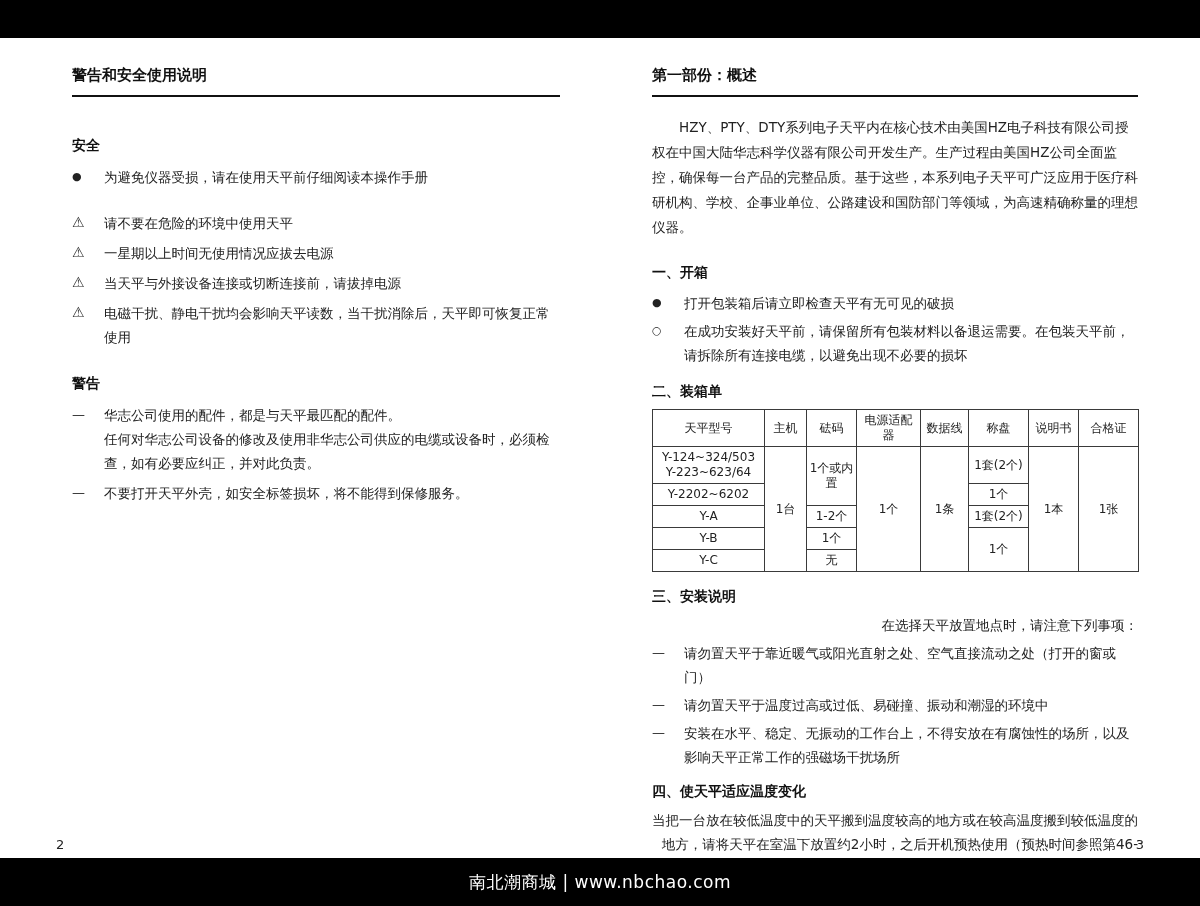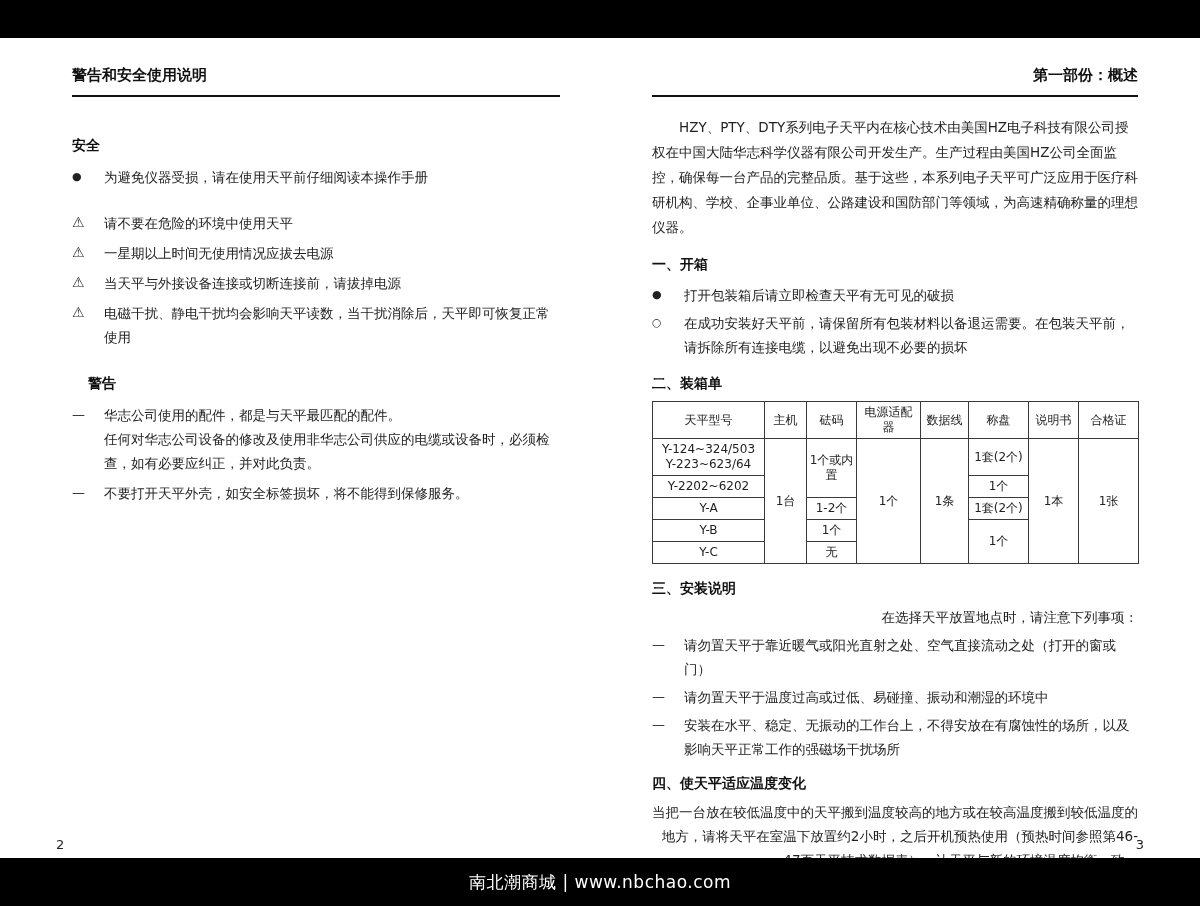--- a/index.html
+++ b/index.html
@@ -31,43 +31,43 @@
   .page-num.right-num { right:56px; }
 
   .col { position:absolute; top:66px; }
   .col-left  { left:72px;  width:488px; }
   .col-right { left:652px; width:486px; }
 
   .col-header {
     font-size:15px; font-weight:bold; color:#111;
     padding-bottom:10px; border-bottom:2px solid #111;
   }
-  .col-right .col-header { text-align:right; }
+  .col-right .col-header { text-align:left; }
 
   .sec-title { font-size:14px; font-weight:bold; color:#111; }
 
   
   .safety-title { margin:40px 0 10px; }
   .caution-list { margin-top:22px; }
   .caution + .caution { margin-top:6px; }
-  .warn-title { margin:26px 16px 10px; }
+  .warn-title { margin:26px 0 10px; }
   .dash-item + .dash-item { margin-top:6px; }
 
   
   .item { display:flex; align-items:flex-start; font-size:13.5px; line-height:24px; color:#222; }
   .marker { flex:0 0 32px; }
   .marker.bullet { font-size:11px; line-height:24px; }
   .marker.warn   { font-size:14px; line-height:23px; }
   .marker.dash   { font-size:13px; }
   .txt { flex:1; }
   .prewrap { white-space:pre-line; }
 
   
   .intro { margin-top:18px; font-size:13.5px; line-height:25px; text-indent:2em; }
-  .s1-title { margin:16px 0 9px; }
+  .s1-title { margin:24px 0 9px; }
   .s2-title { margin:16px 0 8px; }
   .s3-title { margin:16px 0 7px; }
   .s4-title { margin:14px 0 7px; }
   .ritem + .ritem { margin-top:4px; }
   .plain { font-size:13.5px; line-height:24px; color:#222;text-align:right; }
   .body4 { line-height:24px; }
 
   
   .packing-table {
     width:100%; border-collapse:collapse; margin-top:8px;

